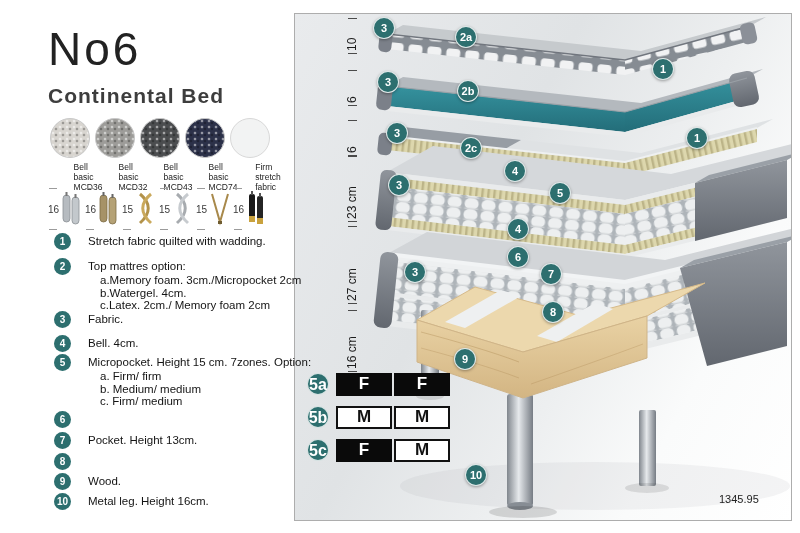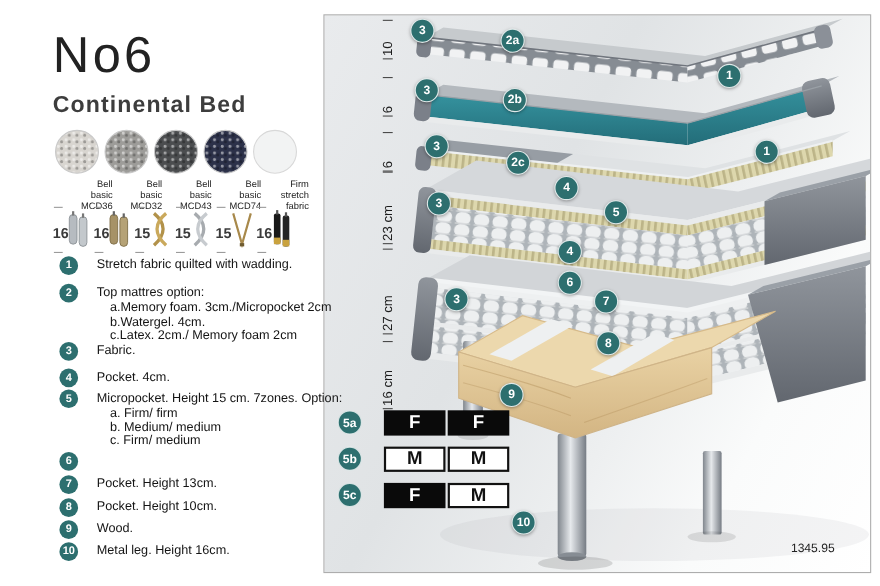--- a/index.html
+++ b/index.html
@@ -19,27 +19,27 @@
   .swatch-circle { width:40px; height:40px; border-radius:50%; border:1px solid #c9c9c9;
       background-image:
         radial-gradient(circle at 2px 2px, rgba(255,255,255,.5) 1px, transparent 1.7px),
         radial-gradient(circle at 5px 4px, rgba(0,0,0,.28) 1px, transparent 1.7px);
       background-size:7px 6px; }
   .sw1 { background-color:#d8d5d0; }
   .sw2 { background-color:#9d9c99; }
   .sw3 { background-color:#4b4d4f; }
   .sw4 { background-color:#2c3149; }
   .sw5 { background-color:#f2f3f3; background-image:none; border-color:#d8d8d8; }
-  .swatch-label { margin-top:4px; font-size:8.5px; line-height:1.2; color:#222; text-align:right;margin-left:37px; }
+  .swatch-label { margin-top:4px; font-size:8.5px; line-height:1.2; color:#222; text-align:left;margin-left:37px; }
 
   .legs-row { position:absolute; left:48px; top:186px; display:flex; }
   .leg-item { position:relative; width:37px; height:46px; }
   .leg-dash { position:absolute; left:1px; width:8px; border-top:1px solid #9b9b9b; }
   .leg-dash.t { top:2px; } .leg-dash.b { bottom:2px; }
-  .leg-num { position:absolute; left:0px; top:18px; font-size:13px; font-weight:bold; color:#3a3a3a; }
+  .leg-num { position:absolute; left:0px; top:18px; font-size:10px; font-weight:normal; color:#3a3a3a; }
   .leg-svg { position:absolute; right:1px; top:5px; }
 
   .lrow { position:absolute; left:54px; display:flex; align-items:flex-start; white-space:nowrap; z-index:3; }
   .lbadge { flex:0 0 17px; width:17px; height:17px; border-radius:50%; background:#2d6f6f;
             color:#fff; font-size:10px; font-weight:bold; text-align:center; line-height:17px; }
   .ltext { margin-left:17px; font-size:11.5px; line-height:17px; color:#141414; }
   .lsub { position:absolute; left:100px; font-size:11.5px; line-height:13px; color:#141414;
           white-space:nowrap; z-index:3; }
 
   
@@ -55,22 +55,22 @@
 
   .dim { position:absolute; left:44px; width:26px; display:flex; flex-direction:column;
          align-items:center; z-index:4; }
   .tick { width:9px; border-top:1.5px solid #4a4a4a; }
   .dlabel { flex:1; display:flex; align-items:center; writing-mode:vertical-rl;
             transform:rotate(180deg); font-size:12px; color:#1c1c1c; padding:2px 0; }
 
   .ftable { position:absolute; left:12px; top:358px; z-index:5; }
   .frow { display:flex; align-items:center; height:24px; margin-bottom:9px; }
   .fbadge { width:22px; height:22px; border-radius:50%; background:#2d6f6f; color:#fff;
-            font-size:11px; font-weight:bold; text-align:center; line-height:22px;
-            border:1px solid rgba(255,255,255,.8); margin-right:20px; }
+            font-size:16px; font-weight:bold; text-align:center; line-height:22px;
+            border:1px solid rgba(255,255,255,.8); margin-right:7px; }
   .fcells { display:flex; gap:2px; }
   .fcell { width:56px; height:23px; display:flex; align-items:center; justify-content:center;
            font-size:17px; font-weight:bold; }
   .fcell.dark { background:#0a0a0a; color:#fff; }
   .fcell.light { background:#fff; color:#111; border:2px solid #111; }
 
   .version { position:absolute; left:424px; top:479px; font-size:11px; color:#222; z-index:5; }
 </style>
 </head>
 <body>
@@ -194,39 +194,38 @@
     </div>
     <div class="lsub" style="top:274px">a.Memory foam. 3cm./Micropocket 2cm</div>
     <div class="lsub" style="top:287px">b.Watergel. 4cm.</div>
     <div class="lsub" style="top:299px">c.Latex. 2cm./ Memory foam 2cm</div>
     <div class="lrow" style="top:311px">
       <span class="lbadge">3</span>
       <span class="ltext">Fabric.</span>
     </div>
     <div class="lrow" style="top:335px">
       <span class="lbadge">4</span>
-      <span class="ltext">Pocket. 4cm.</span>
+      <span class="ltext">Bell. 4cm.</span>
     </div>
     <div class="lrow" style="top:354px">
       <span class="lbadge">5</span>
       <span class="ltext">Micropocket. Height 15 cm. 7zones. Option:</span>
     </div>
     <div class="lsub" style="top:370px">a. Firm/ firm</div>
     <div class="lsub" style="top:383px">b. Medium/ medium</div>
     <div class="lsub" style="top:395px">c. Firm/ medium</div>
     <div class="lrow" style="top:411px">
       <span class="lbadge">6</span>
     </div>
     <div class="lrow" style="top:432px">
       <span class="lbadge">7</span>
       <span class="ltext">Pocket. Height 13cm.</span>
     </div>
     <div class="lrow" style="top:453px">
       <span class="lbadge">8</span>
-      <span class="ltext">Pocket. Height 10cm.</span>
     </div>
     <div class="lrow" style="top:473px">
       <span class="lbadge">9</span>
       <span class="ltext">Wood.</span>
     </div>
     <div class="lrow" style="top:493px">
       <span class="lbadge">10</span>
       <span class="ltext">Metal leg. Height 16cm.</span>
     </div>
   </aside>

